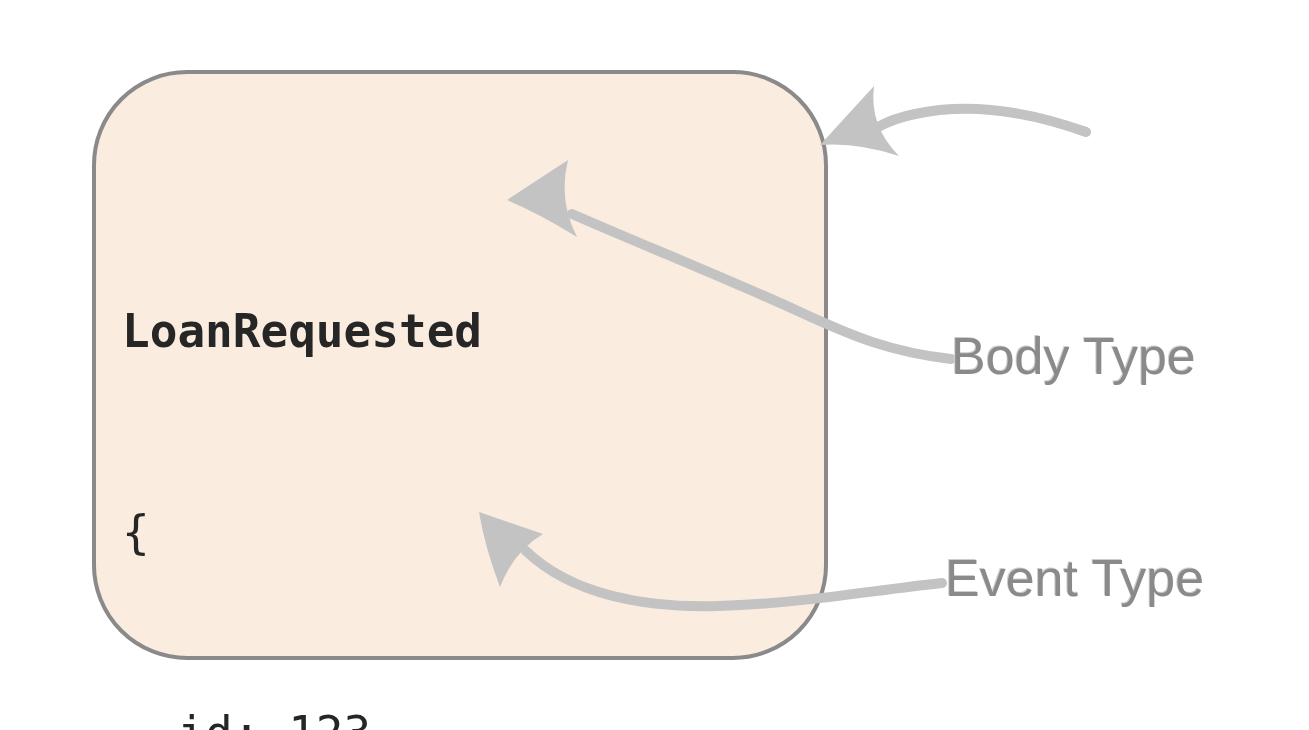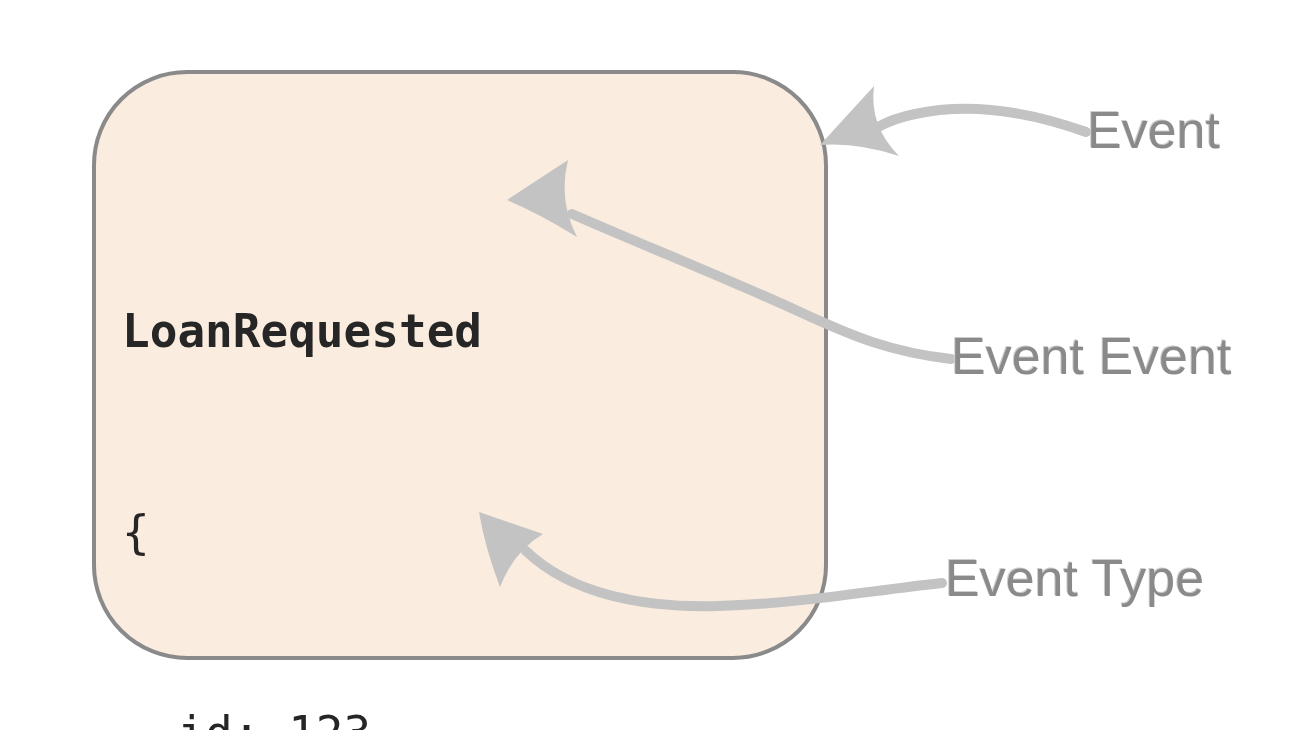--- a/index.html
+++ b/index.html
@@ -101,17 +101,16 @@
       <path class="arrow-line" d="M 951 359 C 890 352, 852 336, 800 312 C 728 279, 645 246, 572 214"></path>
       <path class="arrow-head" d="M 507 200 L 568 160 Q 558 200 577 237 Q 540 214 507 200 Z"></path>
     </g>
 
     <g>
       <path class="arrow-line" d="M 942 583 C 868 591, 795 604, 718 606 C 645 608, 572 595, 526 551"></path>
       <path class="arrow-head" d="M 479 512 L 543 534 Q 514 551 500 587 Q 485 548 479 512 Z"></path>
     </g>
   </svg>
 
-  <div class="annotation-label label-event">Event</div>
-  <div class="annotation-label label-event-type">Event Event</div>
+  <div class="annotation-label label-event-type">Body Type</div>
   <div class="annotation-label label-event-body">Event Type</div>
 
 </div>
 
 </body></html>

